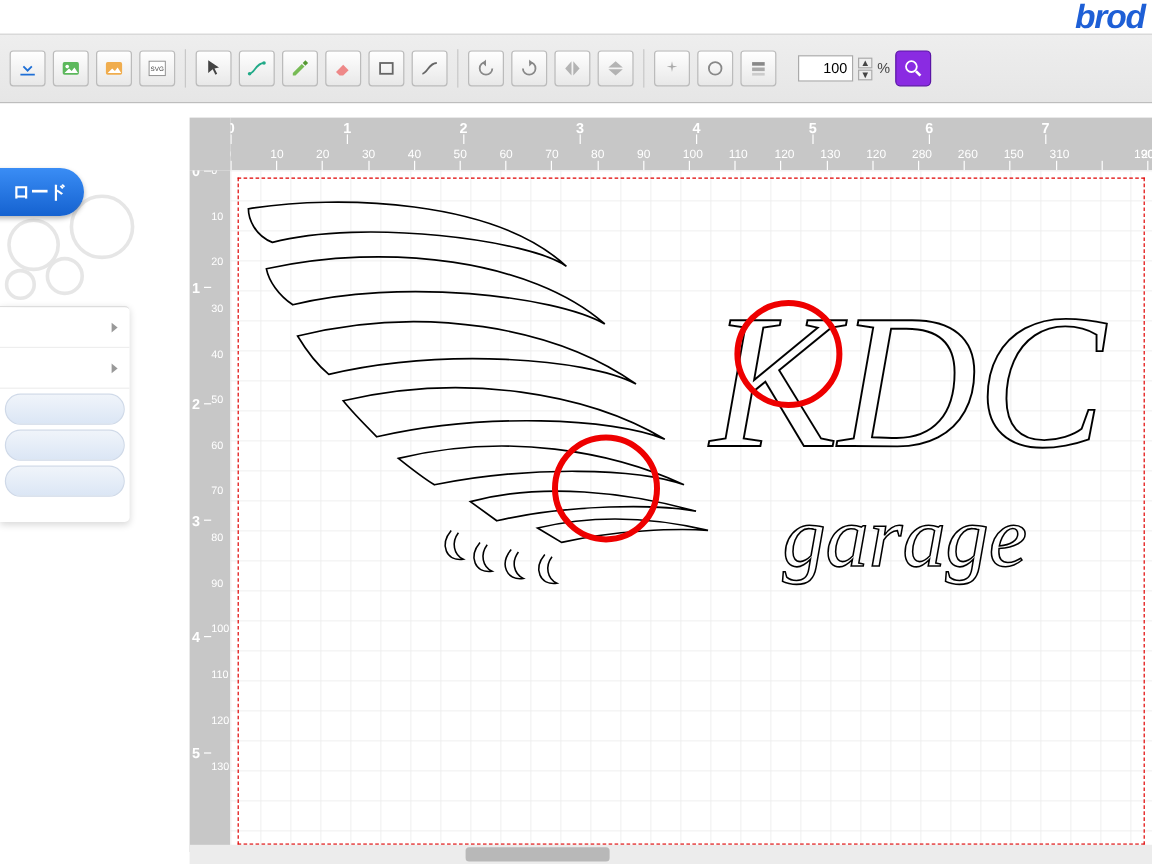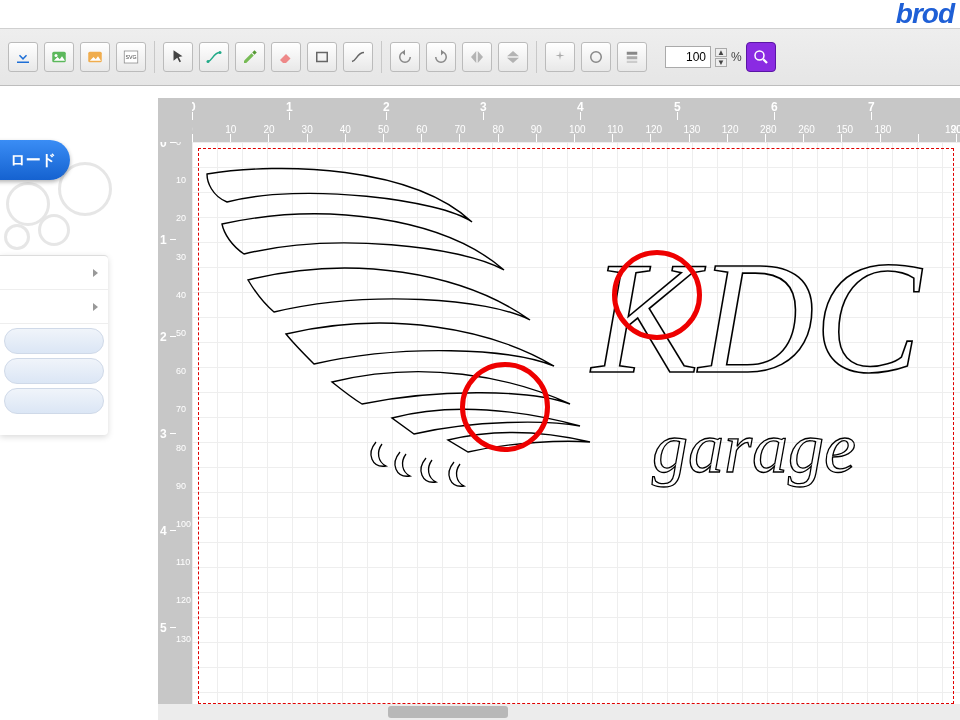--- a/index.html
+++ b/index.html
@@ -334,21 +334,21 @@
       <div class="mm" style="left: 491.6px;">130</div>
       <div class="tickl" style="left: 534.8px;"></div>
       <div class="mm" style="left: 529.8px;">120</div>
       <div class="tickl" style="left: 573px;"></div>
       <div class="mm" style="left: 568px;">280</div>
       <div class="tickl" style="left: 611.2px;"></div>
       <div class="mm" style="left: 606.2px;">260</div>
       <div class="tickl" style="left: 649.4px;"></div>
       <div class="mm" style="left: 644.4px;">150</div>
       <div class="tickl" style="left: 687.6px;"></div>
-      <div class="mm" style="left: 682.6px;">180</div>
+      <div class="mm" style="left: 682.6px;">310</div>
       <div class="tickl" style="left: 725.8px;"></div>
       <div class="mm" style="left: 753px;">190</div>
       <div class="tickl" style="left: 764px;"></div>
       <div class="mm" style="left: 759px;">200</div>
     </div>
   <div class="ruler-v" id="rvv">
       <div class="tick" style="top: 0px;"></div>
       <div class="in" style="top: -6px;">0</div>
       <div class="tick" style="top: 97px;"></div>
       <div class="in" style="top: 91px;">1</div>

